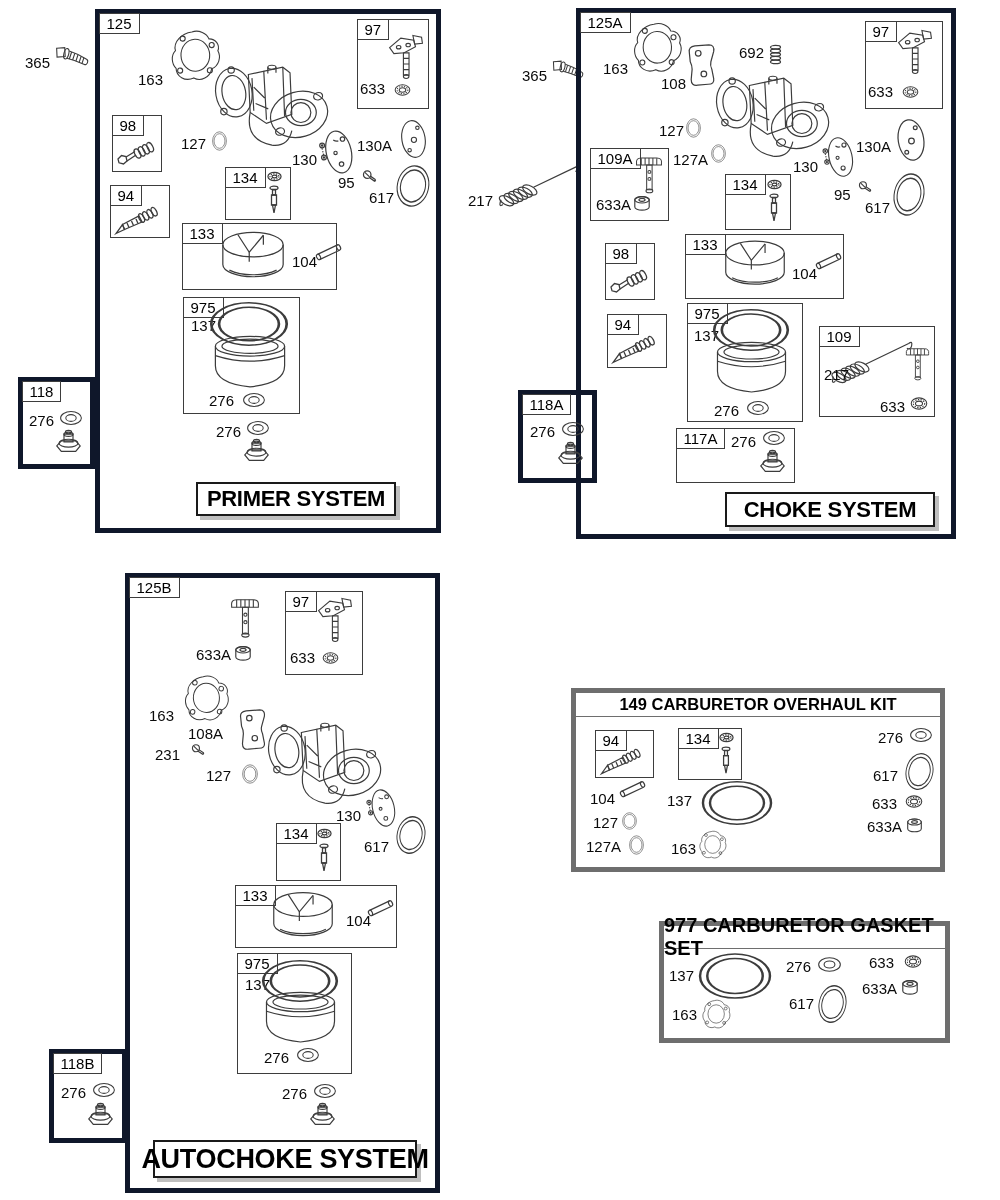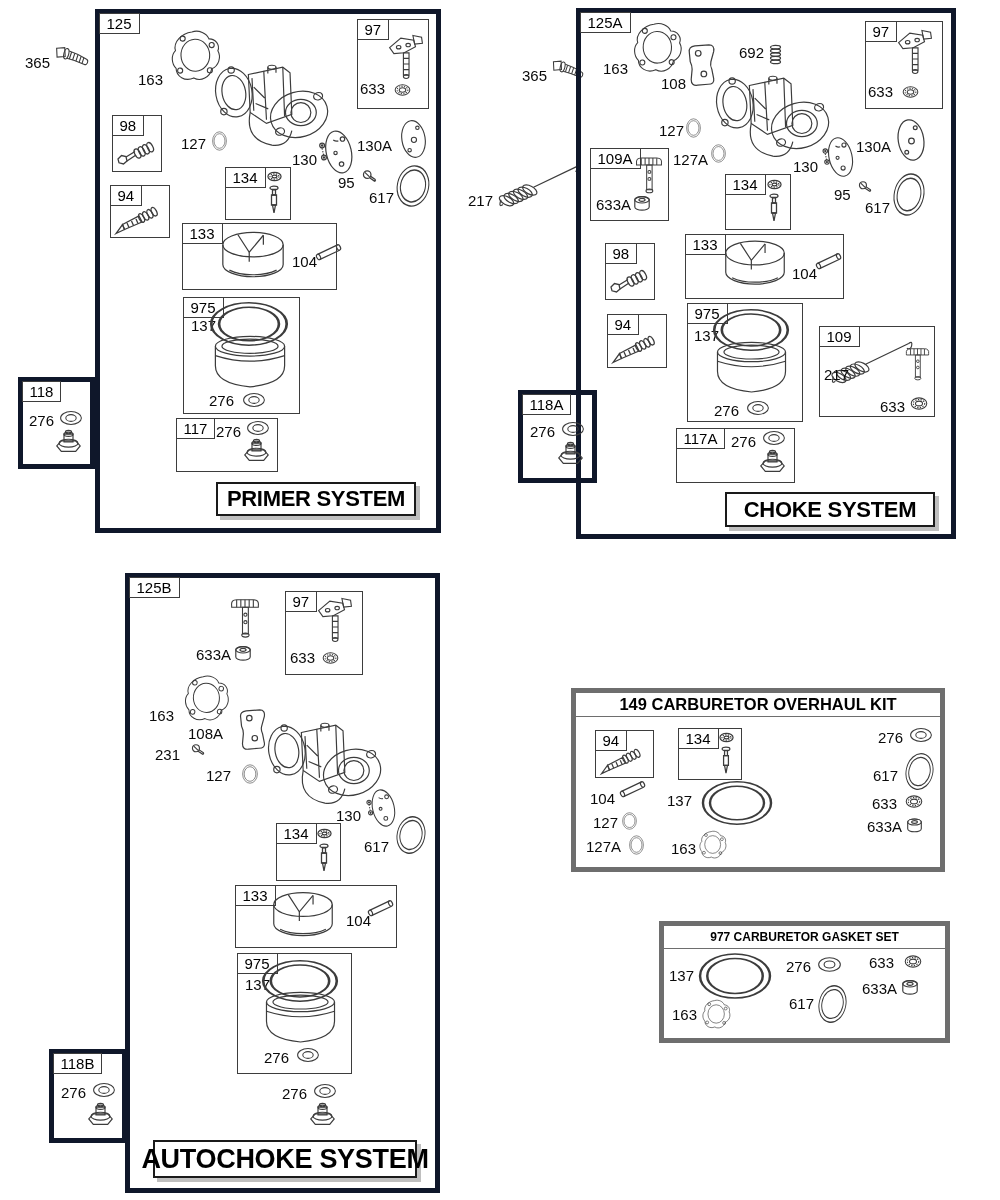--- a/index.html
+++ b/index.html
@@ -287,32 +287,29 @@
         <use href="#sym-oring"></use>
       </svg>
     <svg class="icon" style="left:112px;top:321px" width="76" height="58">
         <use href="#sym-bowlcup"></use>
       </svg>
     <span class="plabel" style="left:109px;top:379px">276</span>
     <svg class="icon" style="left:142px;top:378px" width="24" height="16">
         <use href="#sym-washer"></use>
       </svg>
 
-    <div class="sub" style="left:76px;top:404px;width:100px;height:52px">
-      <span class="tab">117</span>
-    </div>
     <span class="plabel" style="left:116px;top:410px">276</span>
     <svg class="icon" style="left:146px;top:406px" width="24" height="16">
         <use href="#sym-washer"></use>
       </svg>
     <svg class="icon" style="left:143px;top:422px" width="27" height="27">
         <use href="#sym-bowlnut"></use>
       </svg>
 
-    <div class="title-box" style="left:116px;top:468px;width:196px;height:30px">PRIMER SYSTEM</div>
+    <div class="title-box" style="left:96px;top:468px;width:196px;height:30px">PRIMER SYSTEM</div>
   </div>
 
   <div class="frame" style="left:18px;top:377px;width:67px;height:82px">
     <span class="tab">118</span>
     <span class="plabel" style="left:6px;top:31px">276</span>
     <svg class="icon" style="left:36px;top:28px" width="24" height="16">
         <use href="#sym-washer"></use>
       </svg>
     <svg class="icon" style="left:32px;top:45px" width="27" height="27">
         <use href="#sym-bowlnut"></use>
@@ -659,21 +656,21 @@
     <svg class="icon" style="left:329px;top:102px" width="18" height="13">
         <use href="#sym-seal633"></use>
       </svg>
     <span class="plabel" style="left:291px;top:126px">633A</span>
     <svg class="icon" style="left:330px;top:123px" width="17" height="18">
         <use href="#sym-seal633A"></use>
       </svg>
   </div>
 
   <div class="frame" style="left:659px;top:921px;width:281px;height:112px;border-color:#6e6e6e">
-    <div class="kit-header" style="height:22px;font-size:12px">977 CARBURETOR GASKET SET</div>
+    <div class="kit-header" style="height:22px;font-size:20px">977 CARBURETOR GASKET SET</div>
 
     <span class="plabel" style="left:5px;top:42px">137</span>
     <svg class="icon" style="left:33px;top:26px" width="76" height="48">
         <use href="#sym-oring"></use>
       </svg>
 
     <span class="plabel" style="left:8px;top:81px">163</span>
     <svg class="icon" style="left:38px;top:72px;transform:rotate(8deg)" width="29" height="34">
         <use href="#sym-gasket"></use>
       </svg>

